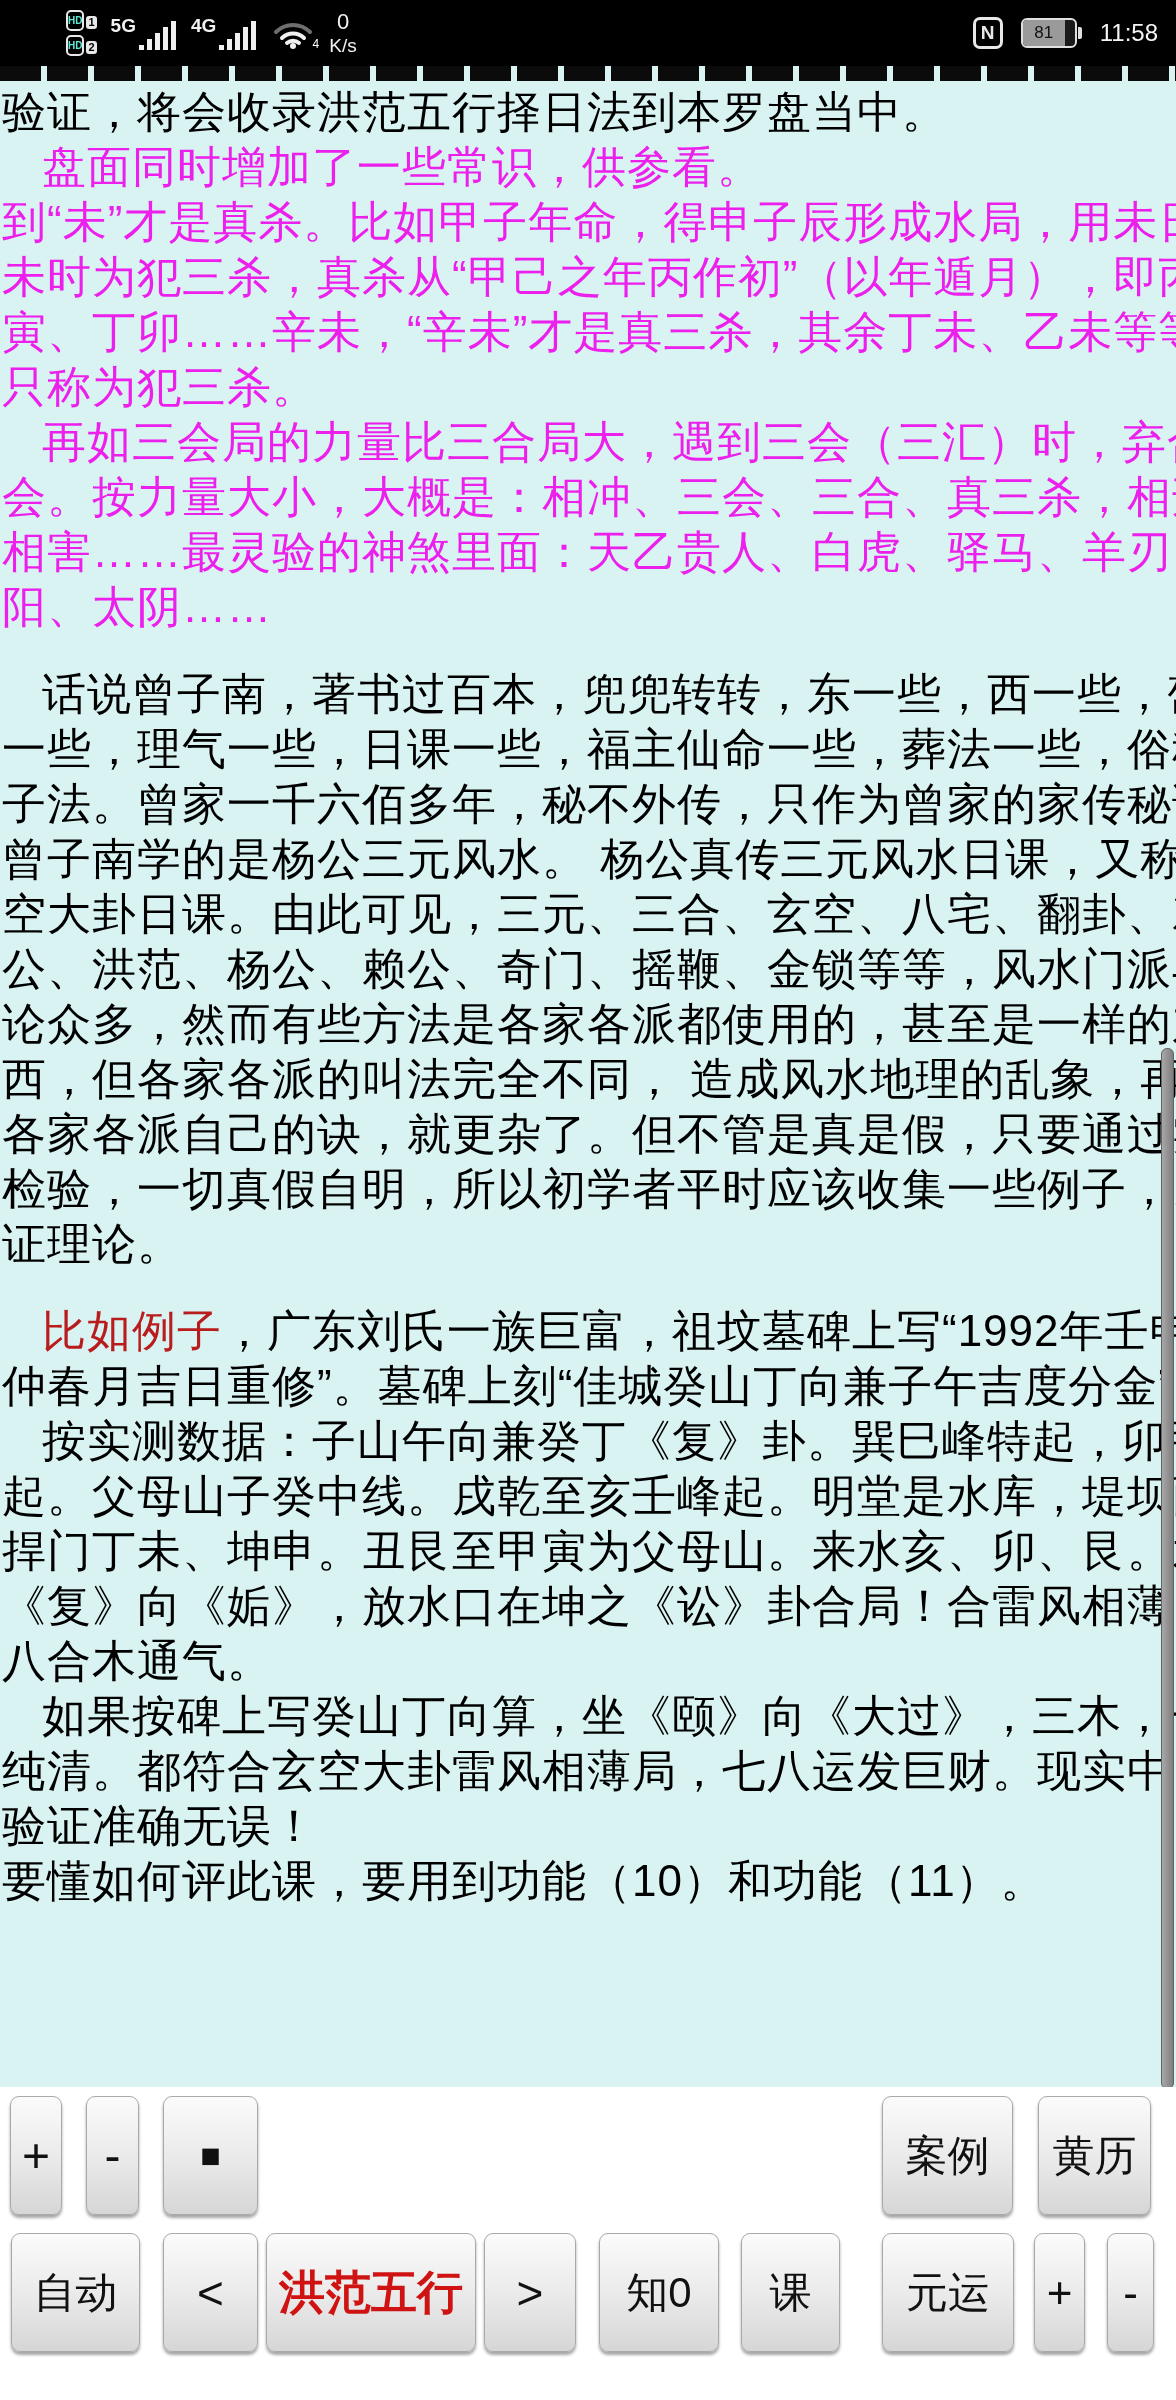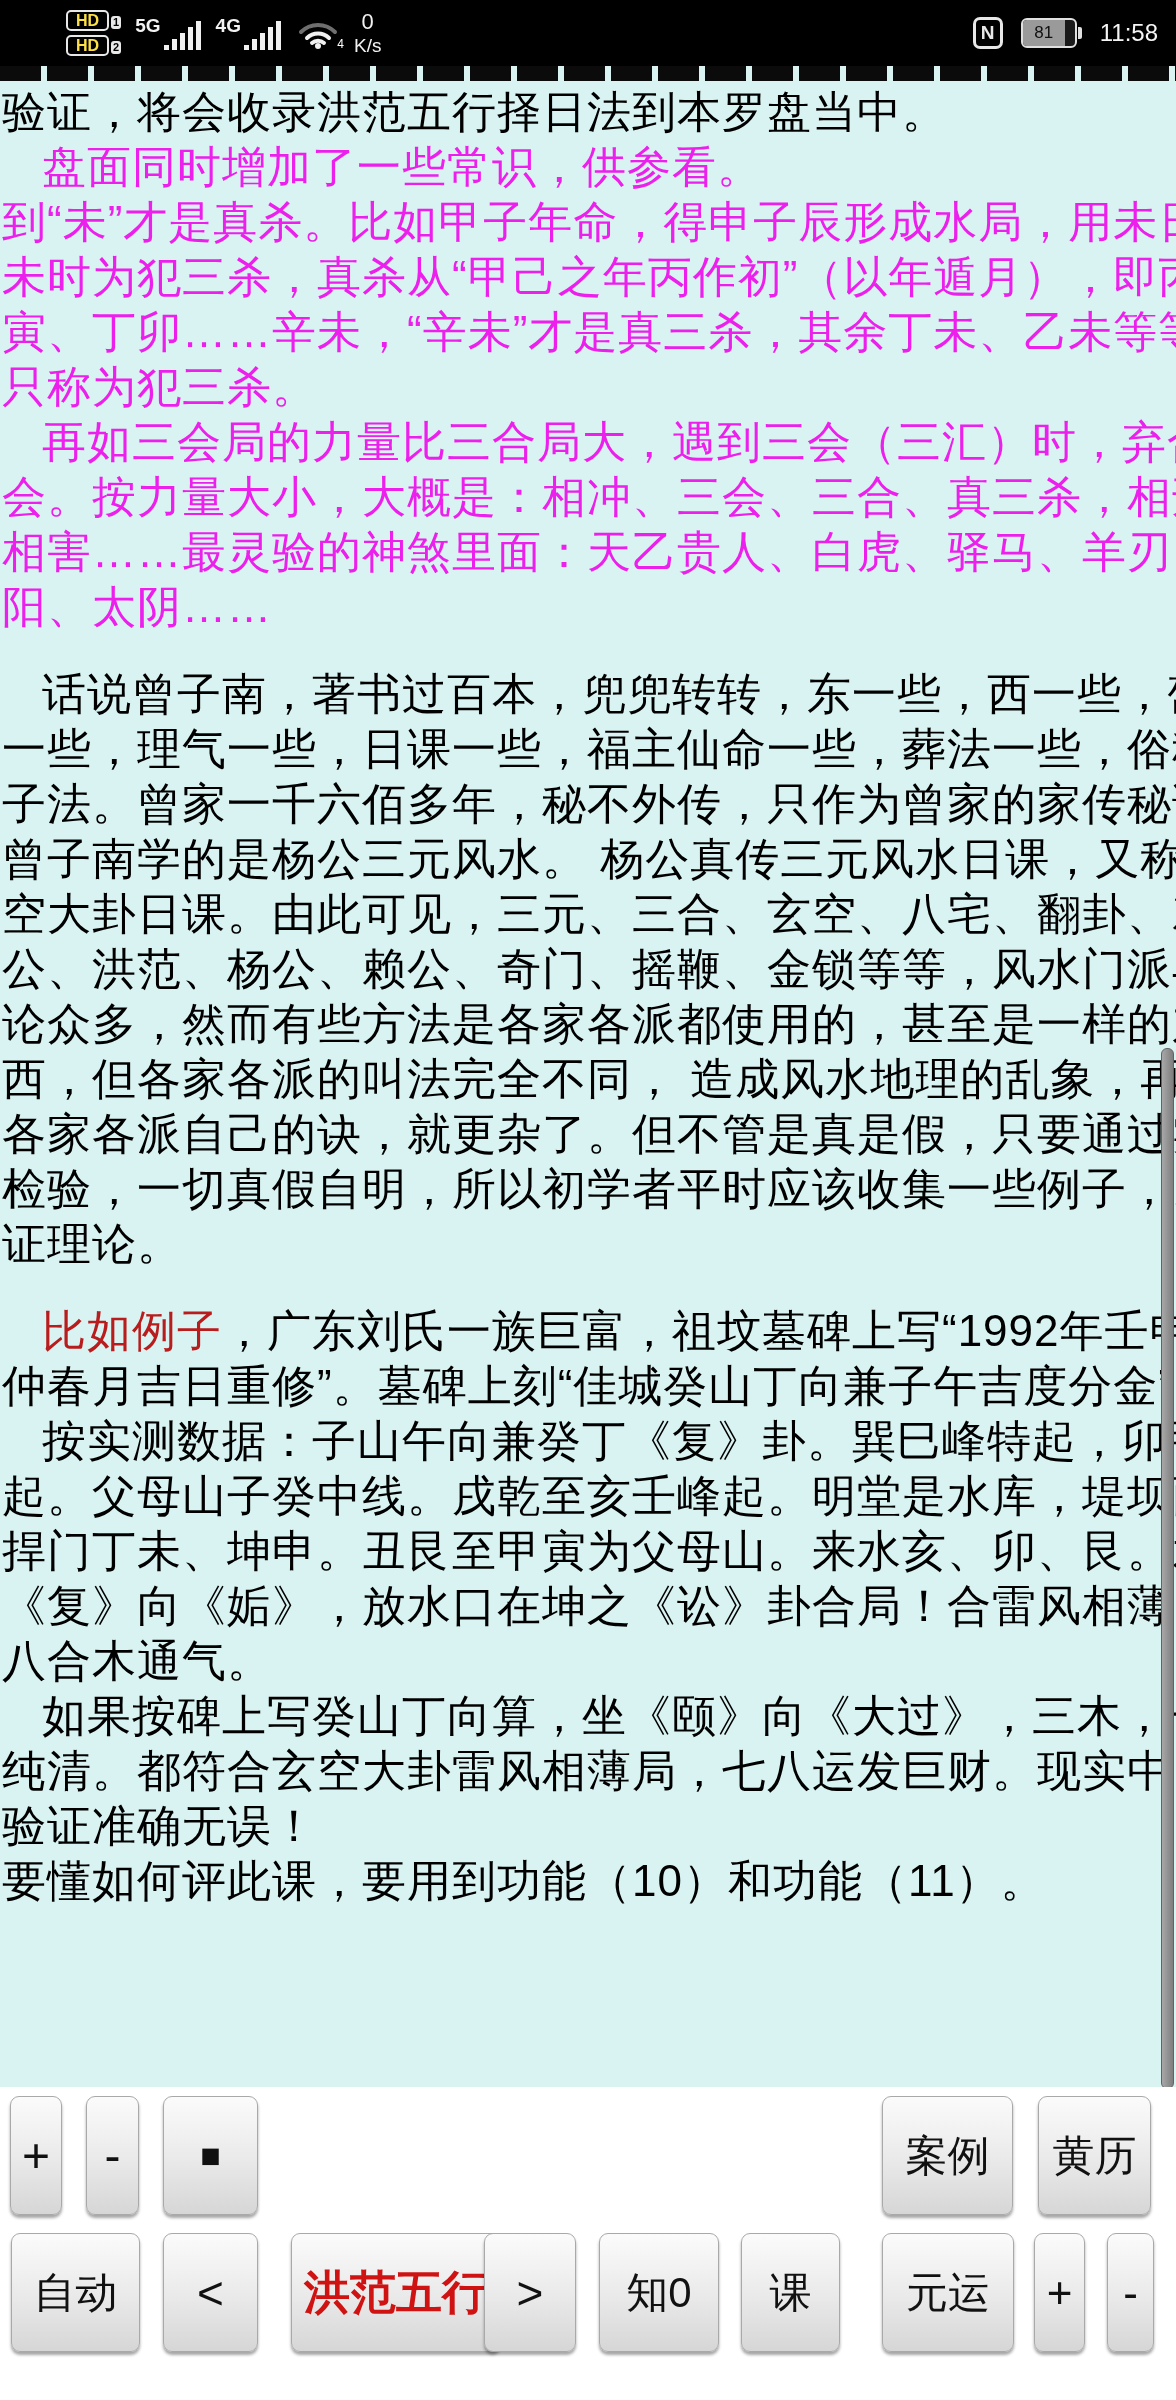--- a/index.html
+++ b/index.html
@@ -6,22 +6,22 @@
   .screen{position:relative;width:1176px;height:2400px;overflow:hidden;
           font-family:"Liberation Sans",sans-serif;background:#ffffff;}
 
   
   .statusbar{position:absolute;left:0;top:0;width:1176px;height:66px;background:#000;
              display:flex;align-items:center;color:#f2f2f2;}
   .sb-left{display:flex;align-items:center;gap:14px;margin-left:66px;}
   .sb-right{display:flex;align-items:center;gap:18px;margin-left:auto;margin-right:18px;}
   .sim-col{display:flex;flex-direction:column;gap:4px;}
   .sim{display:flex;align-items:flex-start;gap:2px;}
-  .sim-box{border:2px solid #e8e8e8;border-radius:5px;font-size:16px;font-weight:bold;
-           padding:0 8px;line-height:17px;color:#fde047;}
+  .sim-box{border:2px solid #e8e8e8;border-radius:5px;font-size:10px;font-weight:bold;
+           padding:0 0;line-height:17px;color:#5eead4;}
   .sim-badge{background:#e8e8e8;color:#000;font-size:11px;font-weight:bold;border-radius:3px;
              padding:0 2px;line-height:13px;margin-top:6px;}
   .net{display:flex;align-items:flex-end;gap:3px;}
   .net-label{font-size:19px;font-weight:bold;line-height:20px;margin-bottom:14px;}
   .speed-col{display:flex;flex-direction:column;align-items:center;line-height:1;}
   .speed-val{font-size:22px;}
   .speed-unit{font-size:19px;margin-top:3px;}
   .nfc-box{border:3px solid #e8e8e8;border-radius:7px;width:24px;height:26px;
            display:flex;align-items:center;justify-content:center;font-size:19px;font-weight:bold;color:#e8e8e8;}
   .battery{display:flex;align-items:center;}
@@ -61,21 +61,21 @@
        font-family:"Liberation Sans",sans-serif;font-size:42px;color:#111;
        display:flex;align-items:center;justify-content:center;padding:0;cursor:pointer;}
   .btn.accent{color:#cf1212;font-weight:bold;font-size:46px;}
   .r1-plus{left:10px;width:52px;font-size:48px;}
   .r1-minus{left:86px;width:53px;font-size:48px;}
   .r1-stop{left:163px;width:95px;font-size:34px;}
   .r1-anli{left:882px;width:131px;}
   .r1-huangli{left:1038px;width:113px;}
   .r2-auto{left:11px;width:129px;}
   .r2-prev{left:163px;width:95px;font-size:46px;}
-  .r2-hongfan{left:266px;width:210px;margin-left:25px;}
+  .r2-hongfan{left:266px;width:210px;}
   .r2-next{left:484px;width:92px;font-size:46px;}
   .r2-zhi0{left:599px;width:120px;}
   .r2-ke{left:741px;width:99px;}
   .r2-yuanyun{left:882px;width:132px;}
   .r2-plus{left:1034px;width:51px;font-size:44px;}
   .r2-minus{left:1107px;width:47px;font-size:44px;}
 </style>
 </head>
 <body>
 

